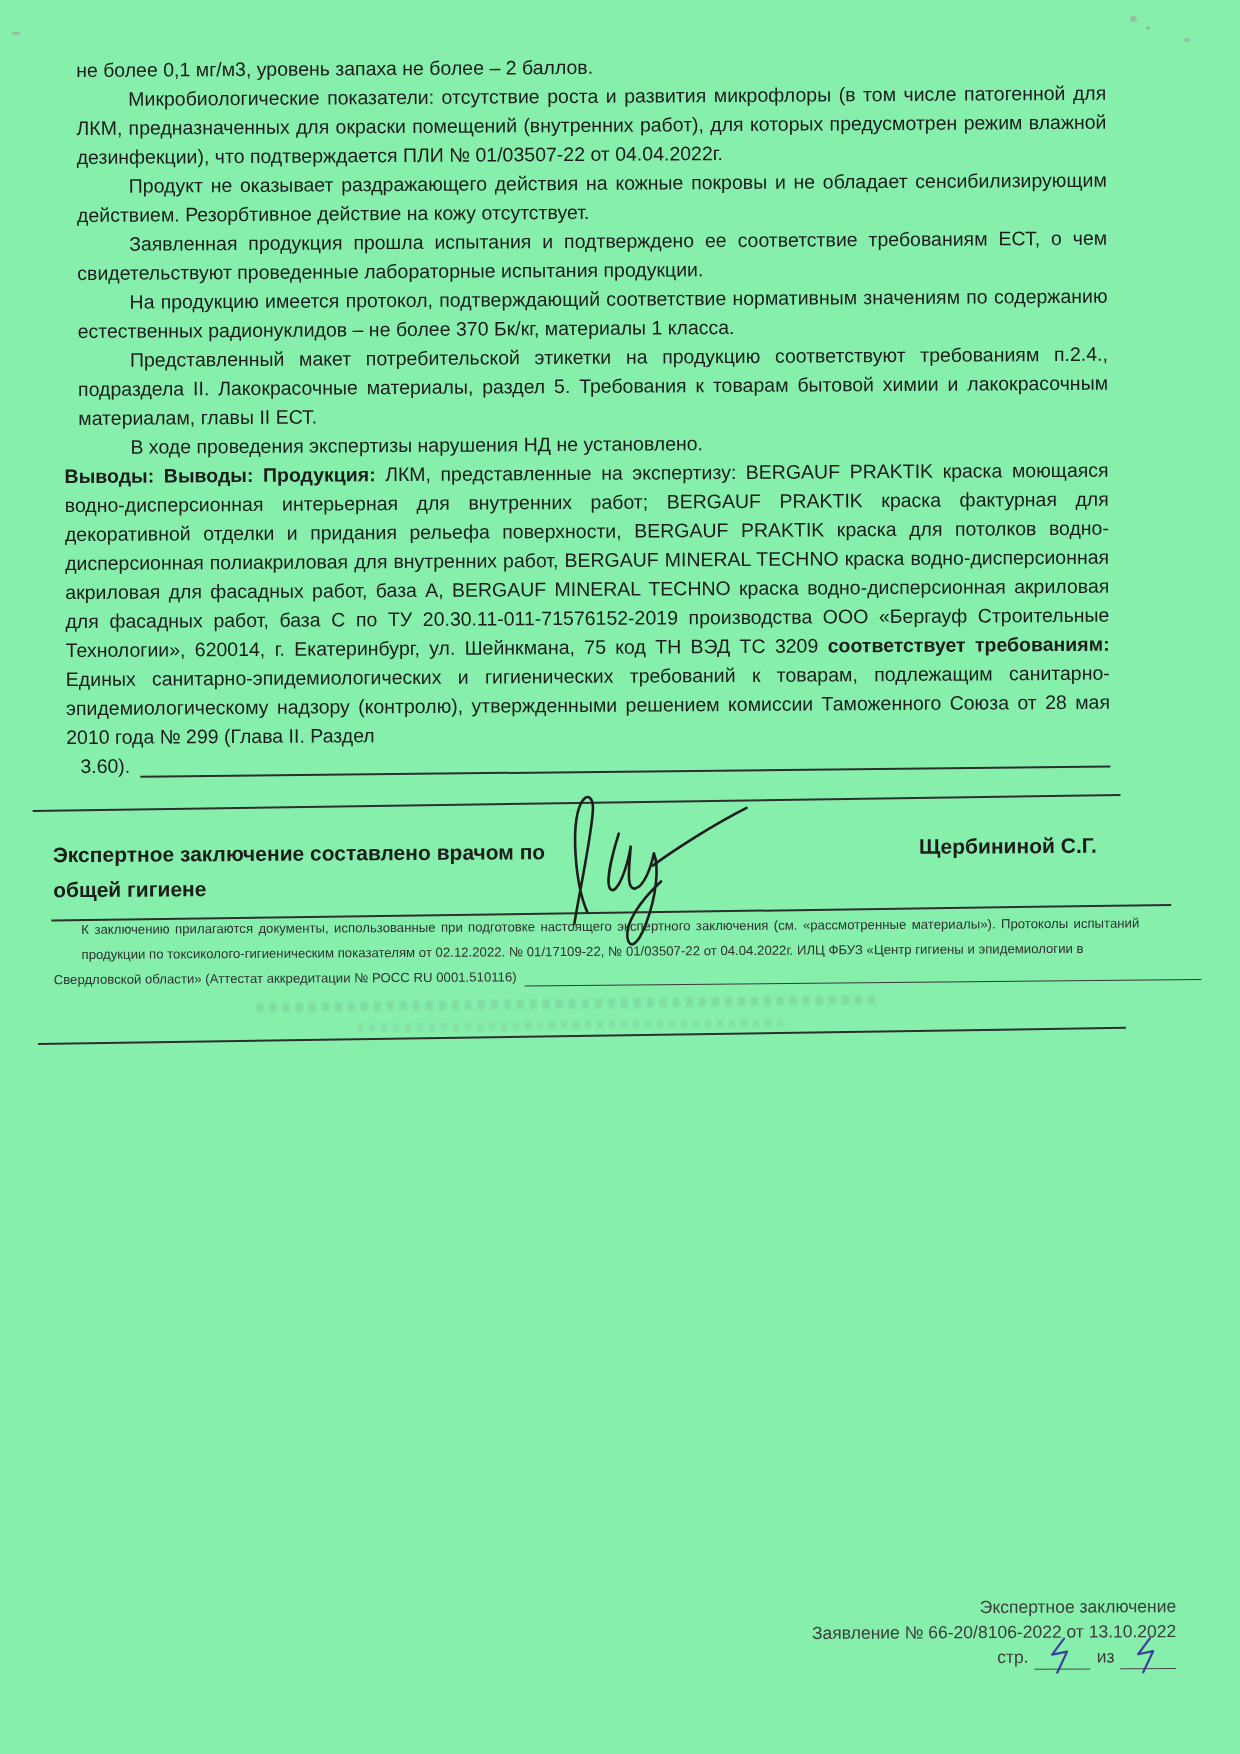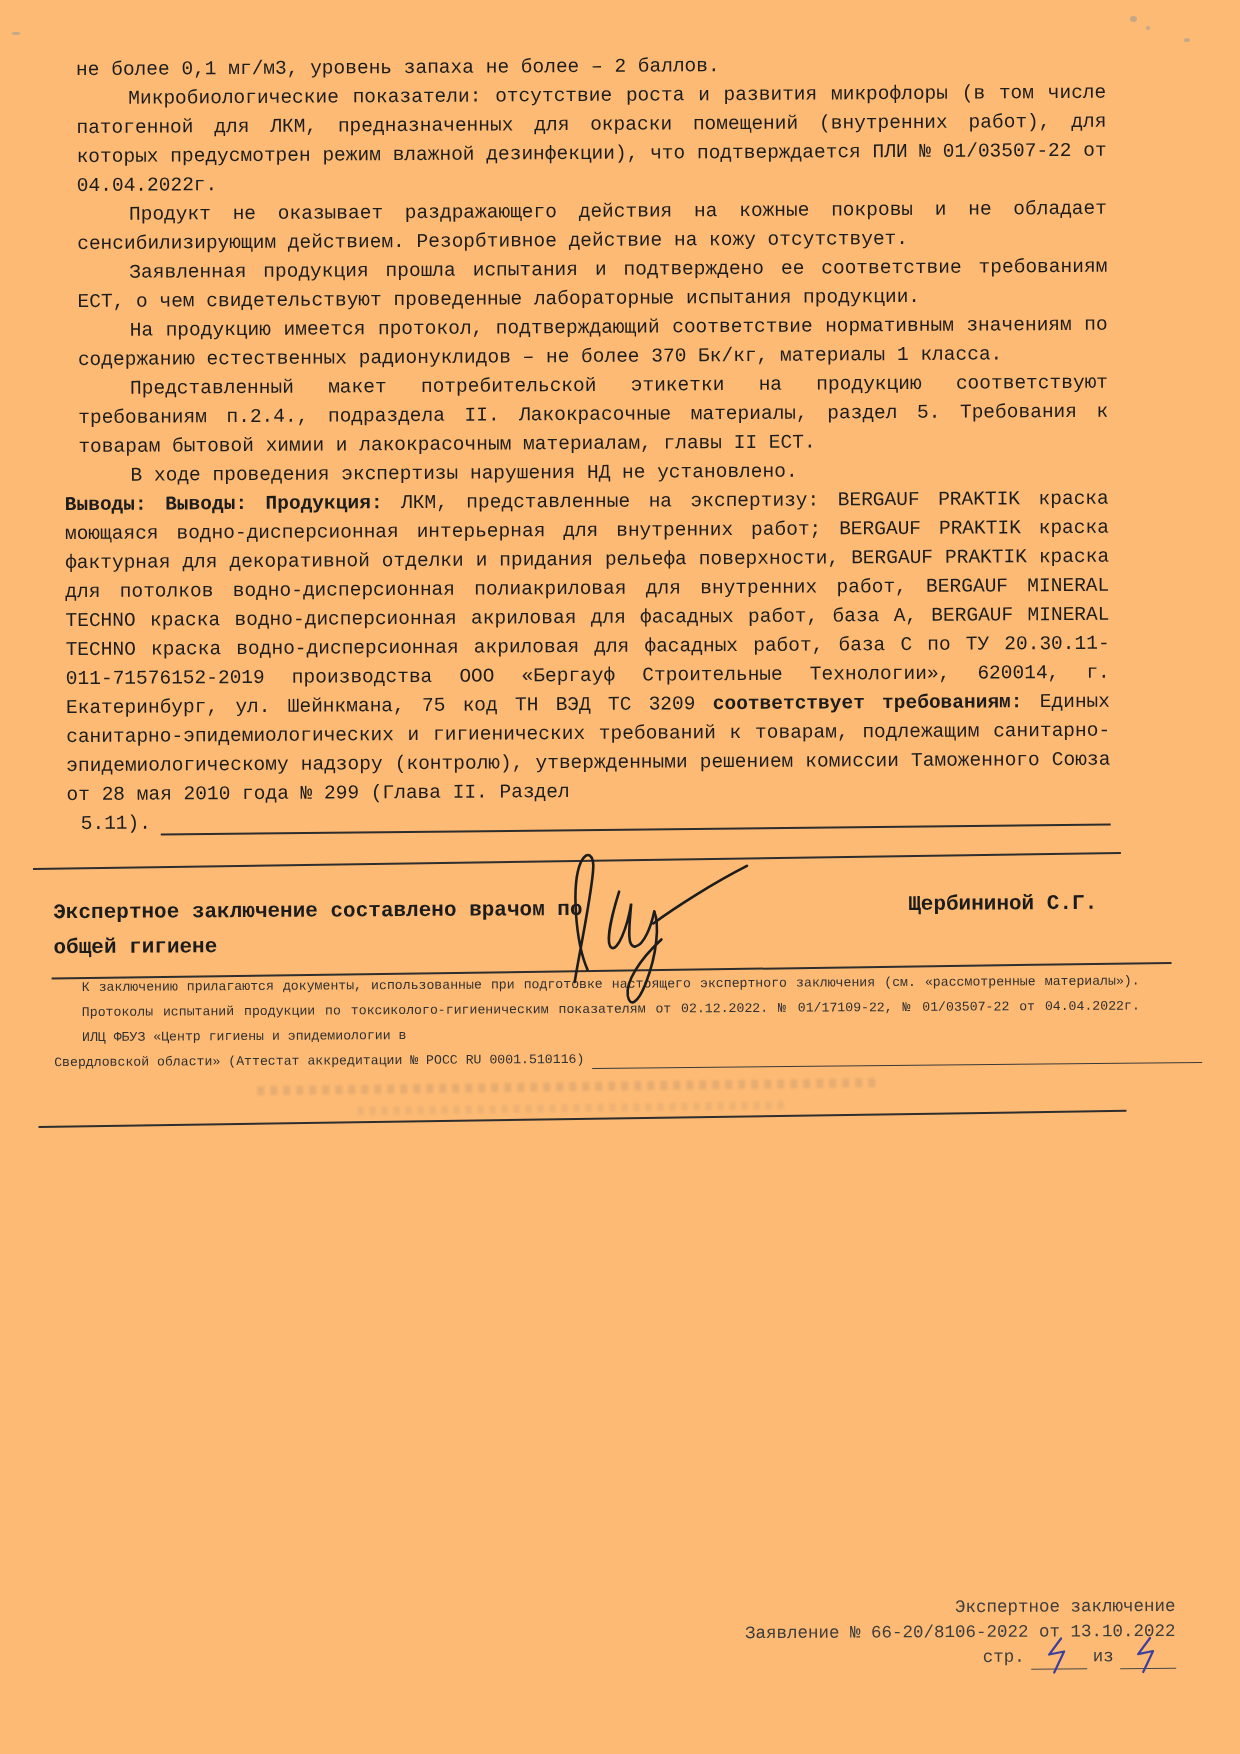--- a/index.html
+++ b/index.html
@@ -1,18 +1,18 @@
 <!DOCTYPE html>
 <html><head>
 <meta charset="utf-8">
 <style>
   html,body{margin:0;padding:0;background:#e8e8e8;}
   .page{
-    position:relative;width:1240px;height:1754px;background:#fdba74;
-    overflow:hidden;font-family:Liberation Mono, monospace;color:#1c1c1c;
+    position:relative;width:1240px;height:1754px;background:#86efac;
+    overflow:hidden;font-family:Liberation Sans, sans-serif;color:#1c1c1c;
   }
   .content{
     position:absolute;left:76px;top:56px;width:1030px;
     transform:rotate(-0.35deg);transform-origin:top left;
     font-size:19.5px;line-height:29px;text-align:justify;
   }
   .content p{margin:0;}
   .indent{text-indent:52px;}
   .b{font-weight:bold;}
   .tail-row{display:flex;align-items:flex-end;}
@@ -59,21 +59,21 @@
     <p class="indent">Микробиологические показатели: отсутствие роста и развития микрофлоры (в том числе патогенной для ЛКМ, предназначенных для окраски помещений (внутренних работ), для которых предусмотрен режим влажной дезинфекции), что подтверждается  ПЛИ № 01/03507-22 от 04.04.2022г.</p>
     <p class="indent">Продукт не оказывает раздражающего действия на кожные покровы и не обладает сенсибилизирующим действием. Резорбтивное действие на кожу отсутствует.</p>
     <p class="indent">Заявленная продукция прошла испытания и подтверждено ее соответствие  требованиям ЕСТ,  о чем свидетельствуют проведенные лабораторные испытания продукции.</p>
     <p class="indent">На продукцию имеется протокол, подтверждающий соответствие нормативным значениям по содержанию естественных радионуклидов – не более 370 Бк/кг, материалы 1 класса.</p>
     <p class="indent">Представленный макет потребительской этикетки на продукцию  соответствуют требованиям п.2.4., подраздела II. Лакокрасочные материалы,  раздел  5. Требования к товарам бытовой химии и лакокрасочным материалам, главы II ЕСТ.</p>
     <p class="indent">В ходе проведения экспертизы нарушения НД не установлено.</p>
 
     <p style="margin-left:-14px;"><span class="b">Выводы: Выводы:  Продукция:</span><span> ЛКМ, представленные на экспертизу: BERGAUF PRAKTIK краска моющаяся водно-дисперсионная интерьерная для внутренних работ; BERGAUF PRAKTIK краска фактурная для декоративной отделки и придания рельефа поверхности, BERGAUF PRAKTIK краска для потолков водно-дисперсионная полиакриловая для внутренних работ, BERGAUF MINERAL TECHNO краска водно-дисперсионная акриловая для фасадных работ, база А, BERGAUF MINERAL TECHNO краска водно-дисперсионная акриловая для фасадных работ, база С по ТУ 20.30.11-011-71576152-2019 производства ООО «Бергауф Строительные Технологии», 620014, г. Екатеринбург, ул. Шейнкмана, 75 код ТН ВЭД ТС 3209 </span><span class="b">соответствует требованиям:</span><span> Единых санитарно-эпидемиологических и гигиенических требований к товарам, подлежащим санитарно-эпидемиологическому надзору (контролю), утвержденными решением комиссии Таможенного Союза от 28 мая 2010 года № 299 (Глава II. Раздел</span></p>
 
     <div class="tail-row">
-      <span>5.11).</span>
+      <span>3.60).</span>
       <div class="rule-inline"></div>
     </div>
 
     <div class="rule rule-1"></div>
 
     <div class="sig-row">
       <div class="sig-left">
         <div>Экспертное заключение составлено врачом по</div>
         <div>общей гигиене</div>
       </div>

